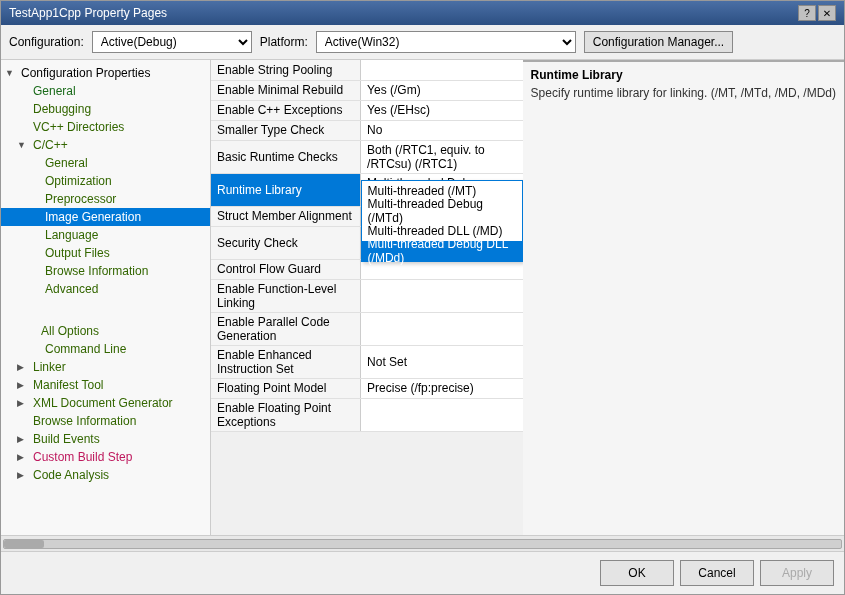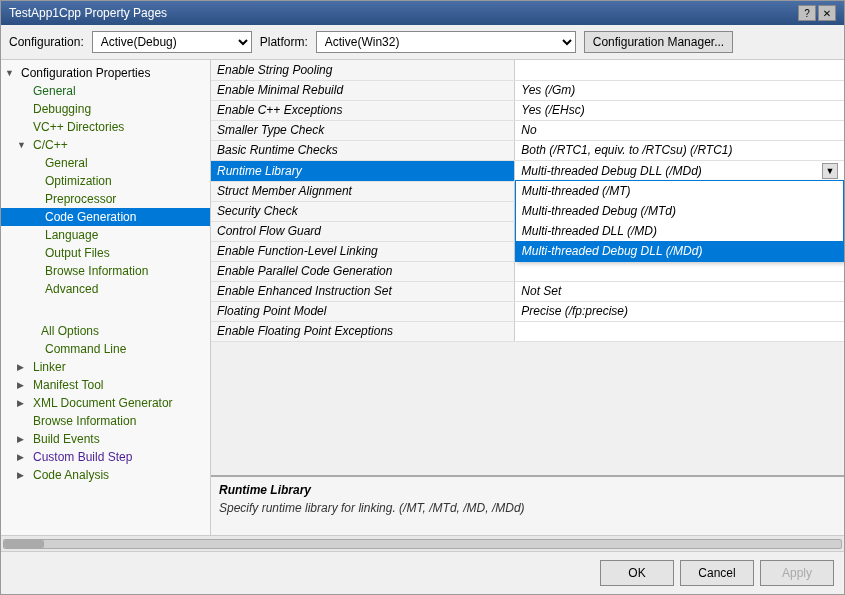--- a/index.html
+++ b/index.html
@@ -103,23 +103,22 @@
       width: 14px;
       font-size: 9px;
       color: #555;
       flex-shrink: 0;
     }
     .tree-item.selected .tree-arrow { color: white; }
     .tree-label { font-size: 12px; }
     .right-panel {
       flex: 1;
       display: flex;
-      flex-direction: column;
+      flex-direction: row;
       overflow: hidden;
-      font-style: italic;
     }
     .property-grid {
       flex: 1;
       overflow-y: auto;
       position: relative;
     }
     table.props {
       width: 100%;
       border-collapse: collapse;
     }
@@ -296,21 +295,21 @@
         <div class="tree-item" style="padding-left: 28px;">
           <span class="tree-arrow" style="font-size: 9px; margin-right: 2px; color: rgb(85, 85, 85);"></span>
           <span class="tree-label" style="color: rgb(51, 102, 0);">Optimization</span>
         </div>
         <div class="tree-item" style="padding-left: 28px;">
           <span class="tree-arrow" style="font-size: 9px; margin-right: 2px; color: rgb(85, 85, 85);"></span>
           <span class="tree-label" style="color: rgb(51, 102, 0);">Preprocessor</span>
         </div>
         <div class="tree-item selected" style="padding-left: 28px;">
           <span class="tree-arrow" style="font-size: 9px; margin-right: 2px; color: white;"></span>
-          <span class="tree-label" style="color: white;">Code Generation</span>
+          <span class="tree-label" style="color: white;">Image Generation</span>
         </div>
         <div class="tree-item" style="padding-left: 28px;">
           <span class="tree-arrow" style="font-size: 9px; margin-right: 2px; color: rgb(85, 85, 85);"></span>
           <span class="tree-label" style="color: rgb(51, 102, 0);">Language</span>
         </div>
         <div class="tree-item" style="padding-left: 28px;">
           <span class="tree-arrow" style="font-size: 9px; margin-right: 2px; color: rgb(85, 85, 85);"></span>
           <span class="tree-label" style="color: rgb(51, 102, 0);">Output Files</span>
         </div>
         <div class="tree-item" style="padding-left: 28px;">
@@ -344,21 +343,21 @@
         <div class="tree-item" style="padding-left: 16px;">
           <span class="tree-arrow" style="font-size: 9px; margin-right: 2px; color: rgb(85, 85, 85);"></span>
           <span class="tree-label" style="color: rgb(51, 102, 0);">Browse Information</span>
         </div>
         <div class="tree-item" style="padding-left: 16px;">
           <span class="tree-arrow" style="font-size: 9px; margin-right: 2px; color: rgb(85, 85, 85);">▶</span>
           <span class="tree-label" style="color: rgb(51, 102, 0);">Build Events</span>
         </div>
         <div class="tree-item" style="padding-left: 16px;">
           <span class="tree-arrow" style="font-size: 9px; margin-right: 2px; color: rgb(85, 85, 85);">▶</span>
-          <span class="tree-label" style="color: #4c1d95; text-align: center;">Custom Build Step</span>
+          <span class="tree-label" style="color: #be185d; text-align: center;">Custom Build Step</span>
         </div>
         <div class="tree-item" style="padding-left: 16px;">
           <span class="tree-arrow" style="font-size: 9px; margin-right: 2px; color: rgb(85, 85, 85);">▶</span>
           <span class="tree-label" style="color: rgb(51, 102, 0);">Code Analysis</span>
         </div>
       </div>
 
     <div class="right-panel">
       <div class="property-grid" id="property-grid-container">
         <table class="props">

